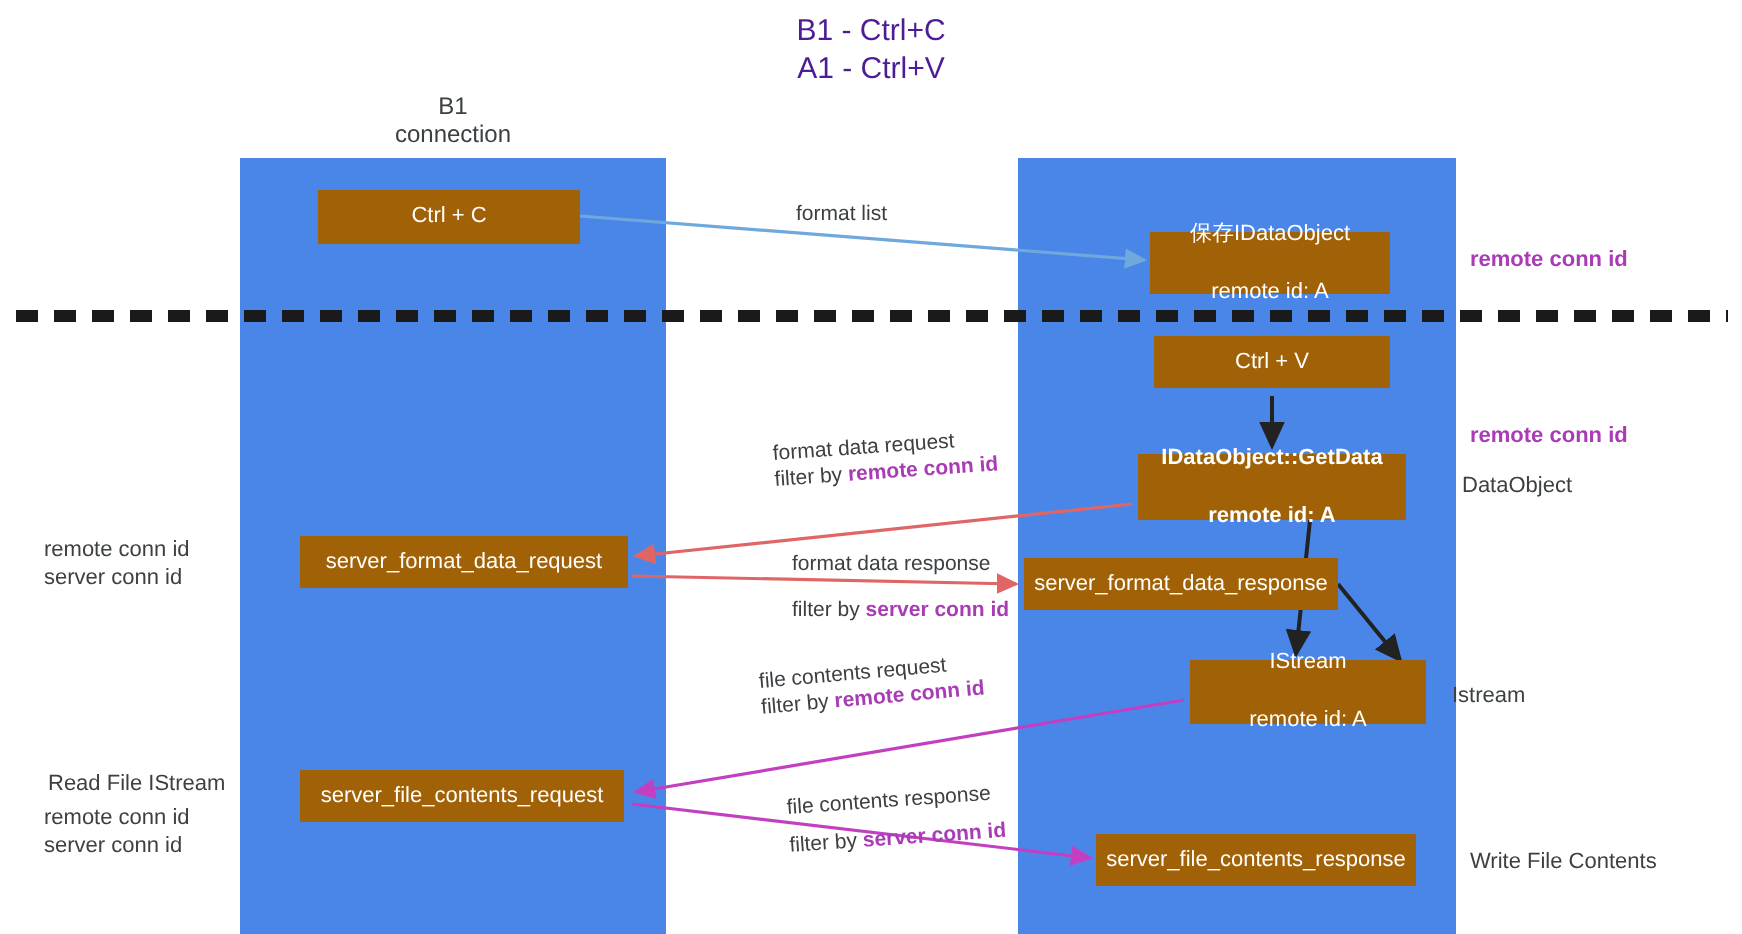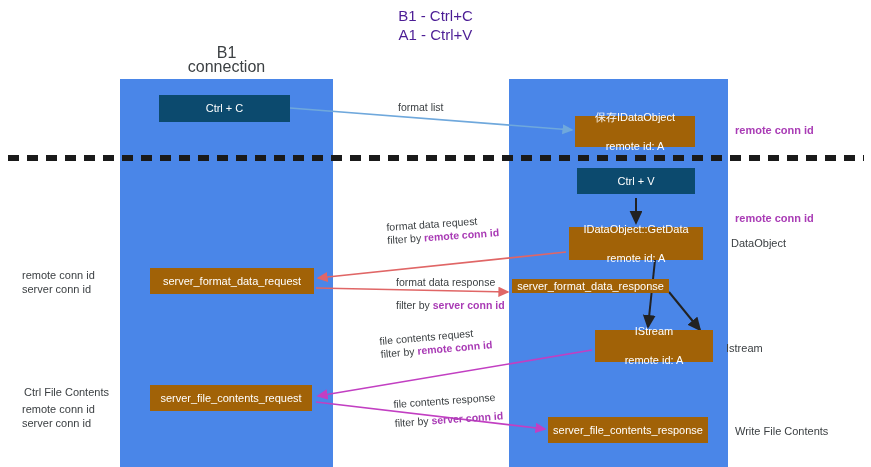--- a/index.html
+++ b/index.html
@@ -13,50 +13,50 @@
   }
   #stage{position:absolute;left:0;top:0;width:871px;height:467px;}
 
   
   .lane{position:absolute;background:#4a86e8;}
   #lane-b1{left:120px;top:79px;width:213px;height:388px;}
   #lane-a1{left:509px;top:79px;width:219px;height:388px;}
 
   
   .lane-head{
-    position:absolute;text-align:center;font-size:16px;line-height:14px;
+    position:absolute;text-align:center;font-size:12px;line-height:14px;
     color:#3c4043;
   }
   #head-b1{left:120px;top:46px;width:213px;}
   #head-a1{left:509px;top:46px;width:219px;}
   .lane-head .t2{display:block;}
 
   #title{
     position:absolute;left:0;top:6px;width:871px;text-align:center;
     font-size:15px;line-height:19px;color:#4c1d95;
   }
   #title span{display:block;}
 
   
   .node{
     position:absolute;box-sizing:border-box;
     display:flex;flex-direction:column;align-items:center;justify-content:center;
     color:#ffffff;font-size:11px;line-height:13px;text-align:center;
     z-index:6;
   }
-  .node.green{background:#0c4a6e;}
+  .node.green{background:#a16207;}
   .node.orange{background:#a16207;}
   .node .l2{display:block;margin-top:16px;}
 
   #n-ctrlc{left:159px;top:95px;width:131px;height:27px;}
   #n-save{left:575px;top:116px;width:120px;height:31px;}
   #n-ctrlv{left:577px;top:168px;width:118px;height:26px;}
-  #n-getdata{left:569px;top:227px;width:134px;height:33px;}
+  #n-getdata{left:569px;top:227px;width:134px;height:33px;font-weight:bold;}
   #n-sfdreq{left:150px;top:268px;width:164px;height:26px;}
-  #n-sfdres{left:512px;top:279px;width:157px;height:14px;}
+  #n-sfdres{left:512px;top:279px;width:157px;height:26px;}
   #n-istream{left:595px;top:330px;width:118px;height:32px;}
   #n-sfcreq{left:150px;top:385px;width:162px;height:26px;}
   #n-sfcres{left:548px;top:417px;width:160px;height:26px;}
 
   
   .side{position:absolute;font-size:11px;line-height:14px;z-index:7;}
   .side.black{color:#3c4043;}
   .side.purple{color:#a93bb5;font-weight:bold;}
 
   #s-remote1{left:735px;top:123px;}
@@ -219,20 +219,20 @@
   <div id="s-remote2" class="side purple">remote conn id</div>
   <div id="s-dataobject" class="side black">DataObject</div>
   <div id="s-istream" class="side black">Istream</div>
   <div id="s-write" class="side black">Write File Contents</div>
 
   <div id="s-left-conn" class="side">
     <div class="purple">remote conn id</div>
     <div class="green">server conn id</div>
   </div>
 
-  <div id="s-read" class="side black">Ctrl File Contents</div>
+  <div id="s-read" class="side black">Read File IStream</div>
 
   <div id="s-left-conn2" class="side">
     <div class="purple">remote conn id</div>
     <div class="green">server conn id</div>
   </div>
 
 </div>
 
 </body></html>

